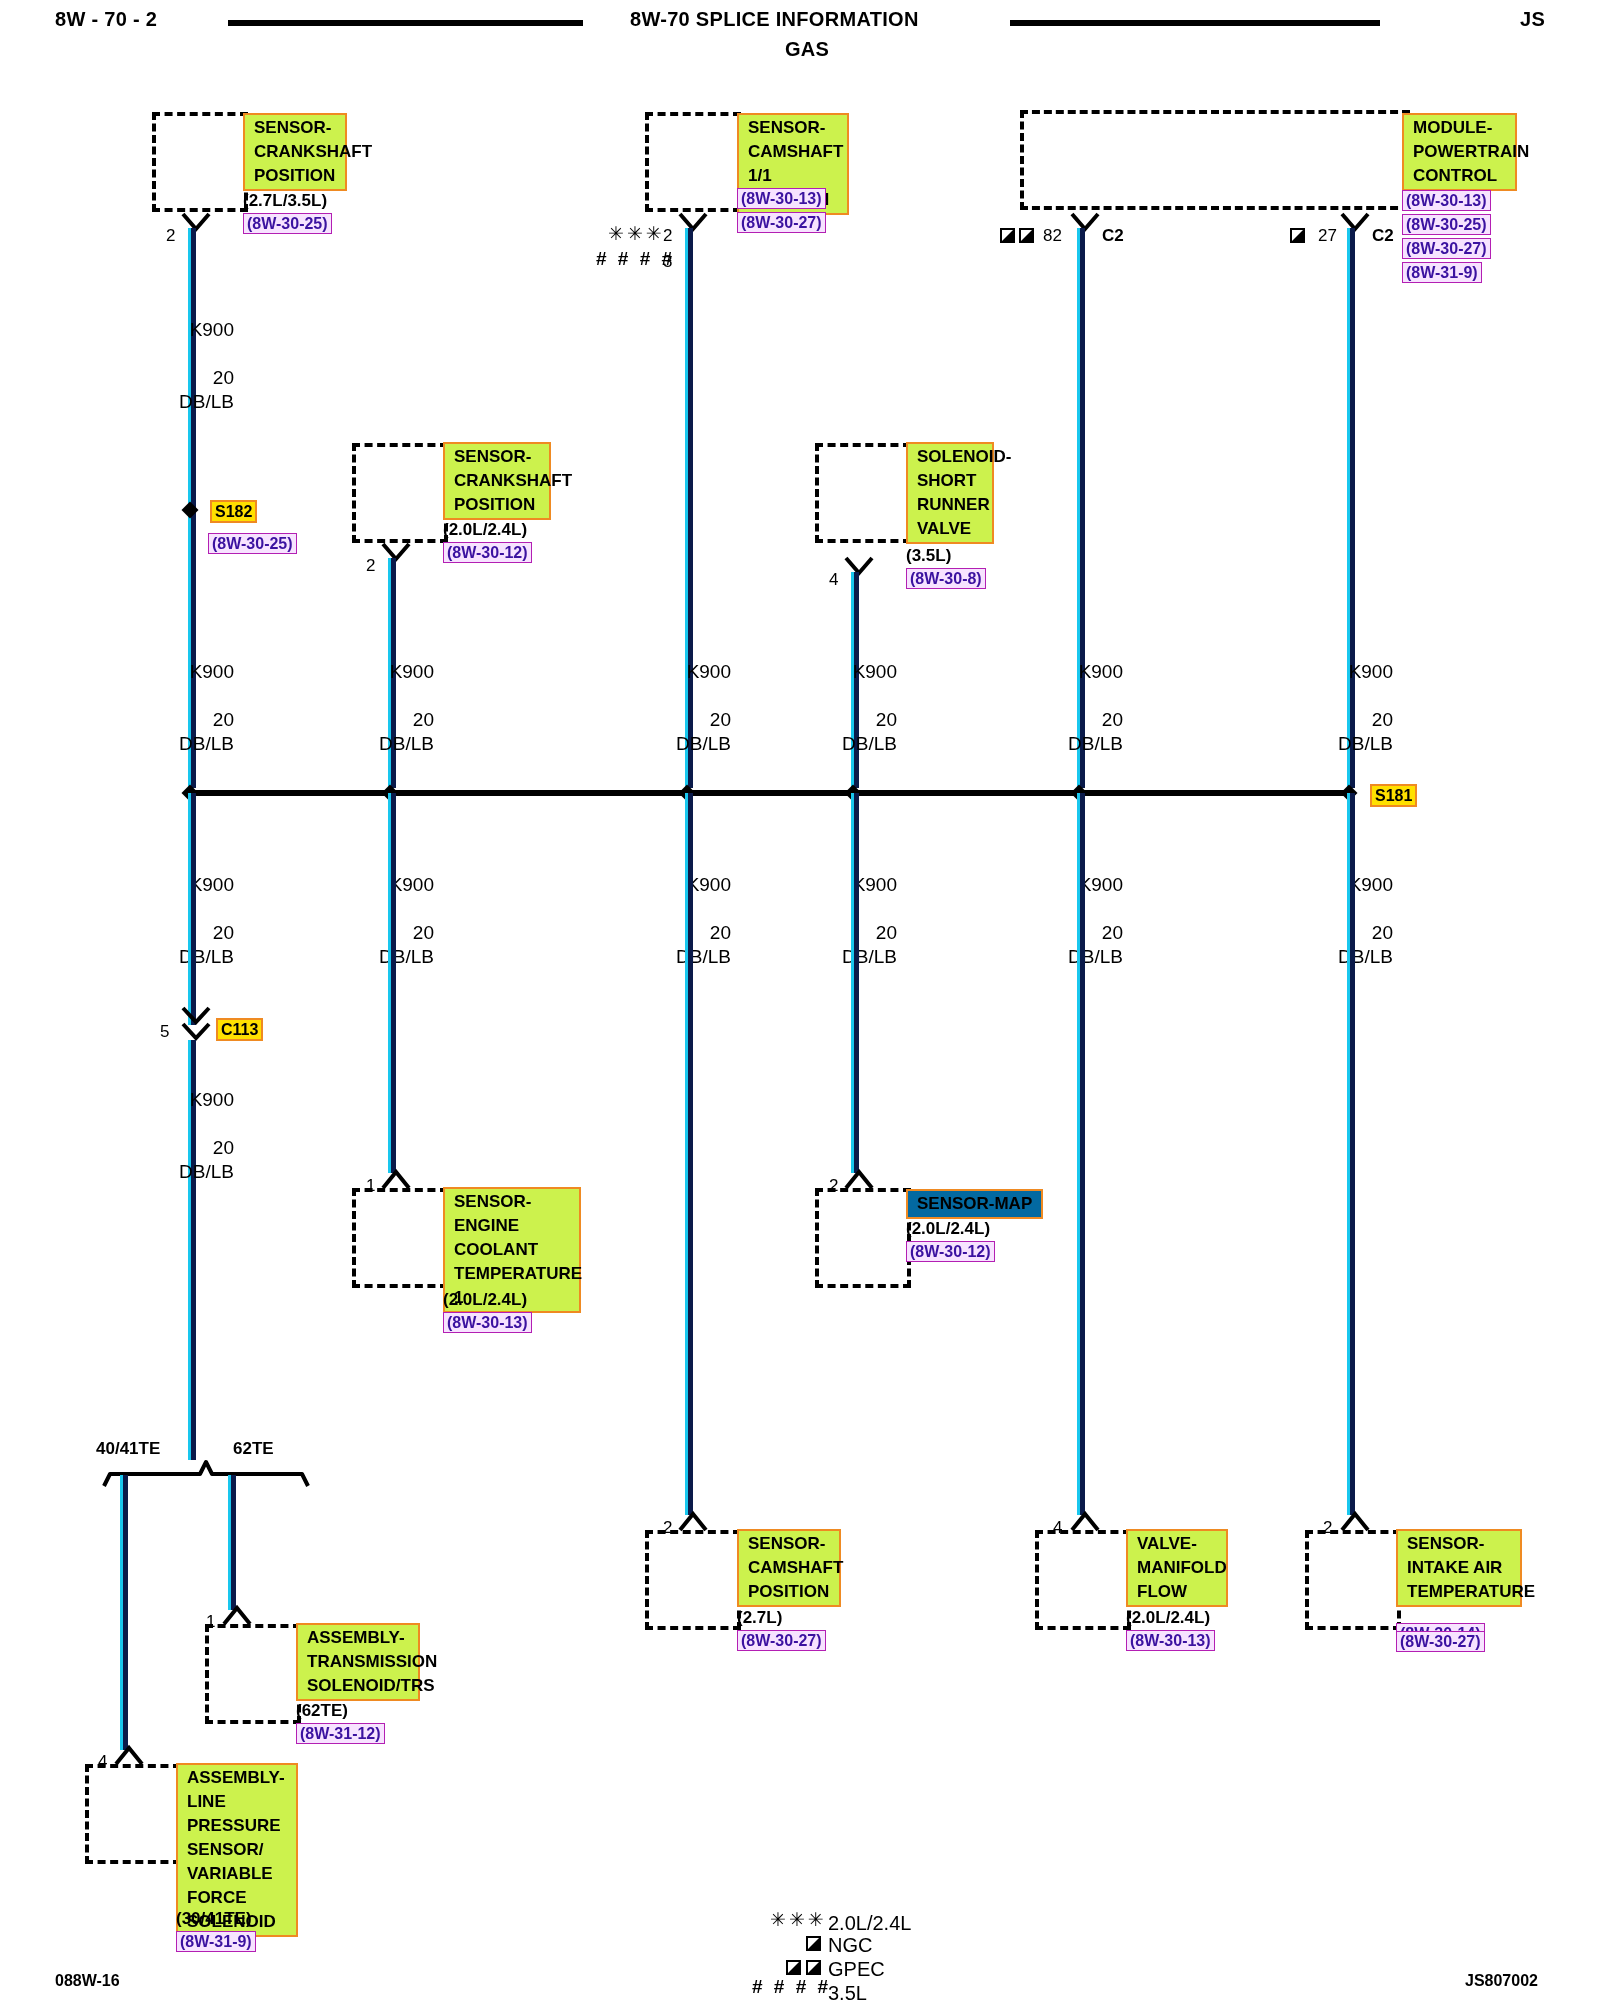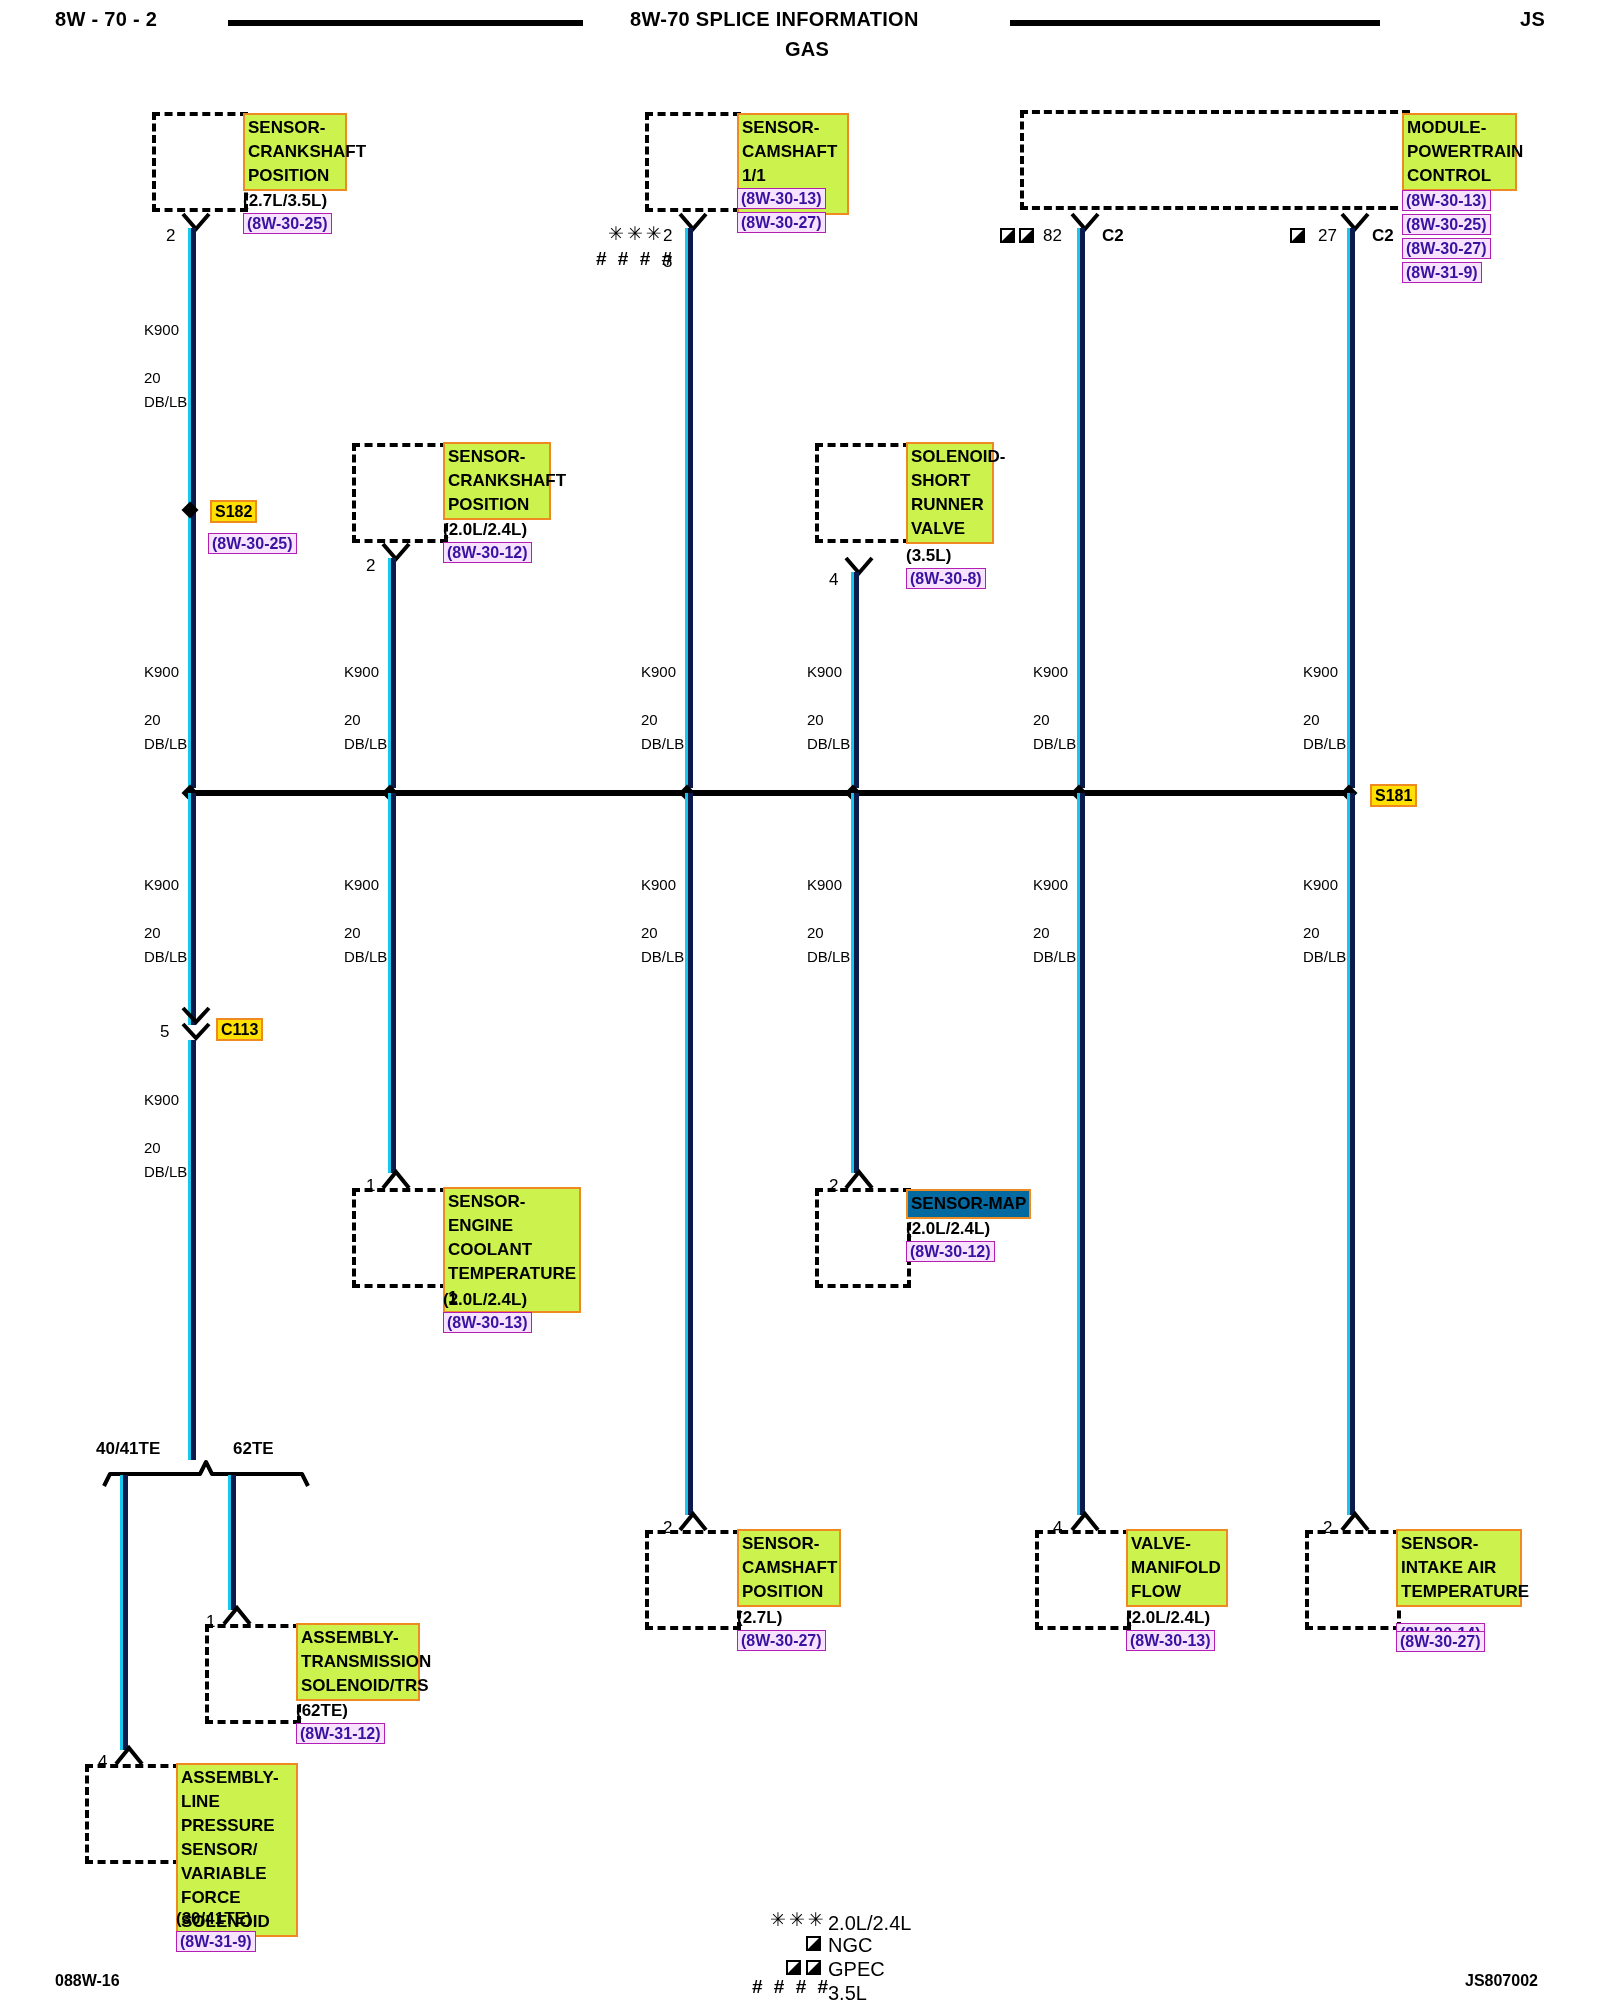--- a/index.html
+++ b/index.html
@@ -49,21 +49,21 @@
     box-sizing:border-box;
   }
   
   .lbl{
     position:absolute;
     font-weight:bold;
     font-size:17px;
     line-height:24px;
     background:#ccf24d;
     border:2px solid #ef8a22;
-    padding:1px 3px;
+    padding:1px 9px;
     white-space:pre-line;
     box-sizing:border-box;
   }
   .lbl.orange{background:#0369a1;}
   .lbl.yellowsm{
     background:#ffe000;
     border:2px solid #ef8a22;
     padding:0 3px;
     font-size:16px;
     line-height:19px;
@@ -82,23 +82,23 @@
     line-height:19px;
     color:#3b12a0;
     background:#f7e3ff;
     border:1.5px solid #b31fb3;
     padding:0 3px;
     white-space:nowrap;
     box-sizing:border-box;
   }
   .wirecode{
     position:absolute;
-    font-size:15px;
+    font-size:19px;
     line-height:24px;
-    text-align:left;
+    text-align:right;
     white-space:pre-line;
     width:90px;
   }
   .pinnum{
     position:absolute;
     font-size:17px;
     white-space:nowrap;
   }
   .bold-sm{
     position:absolute;

